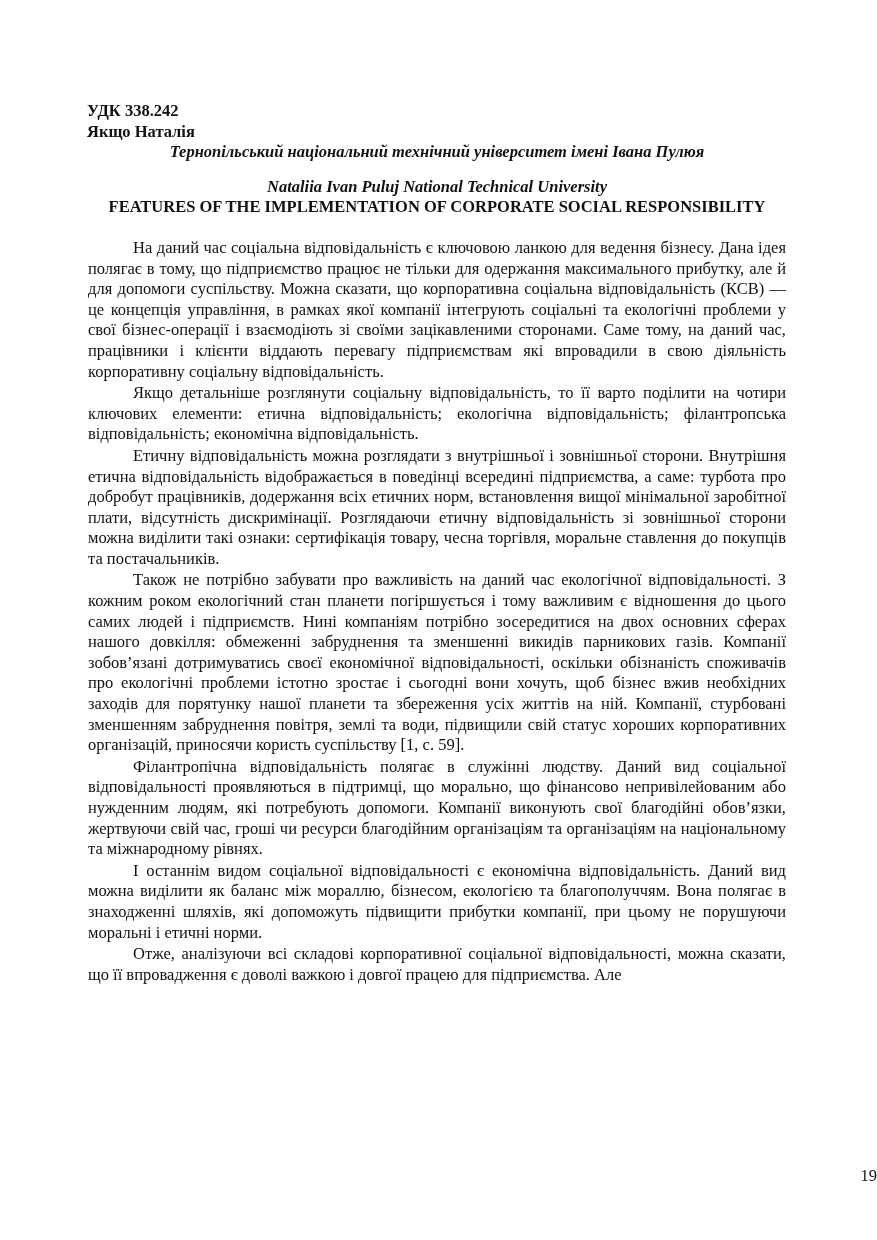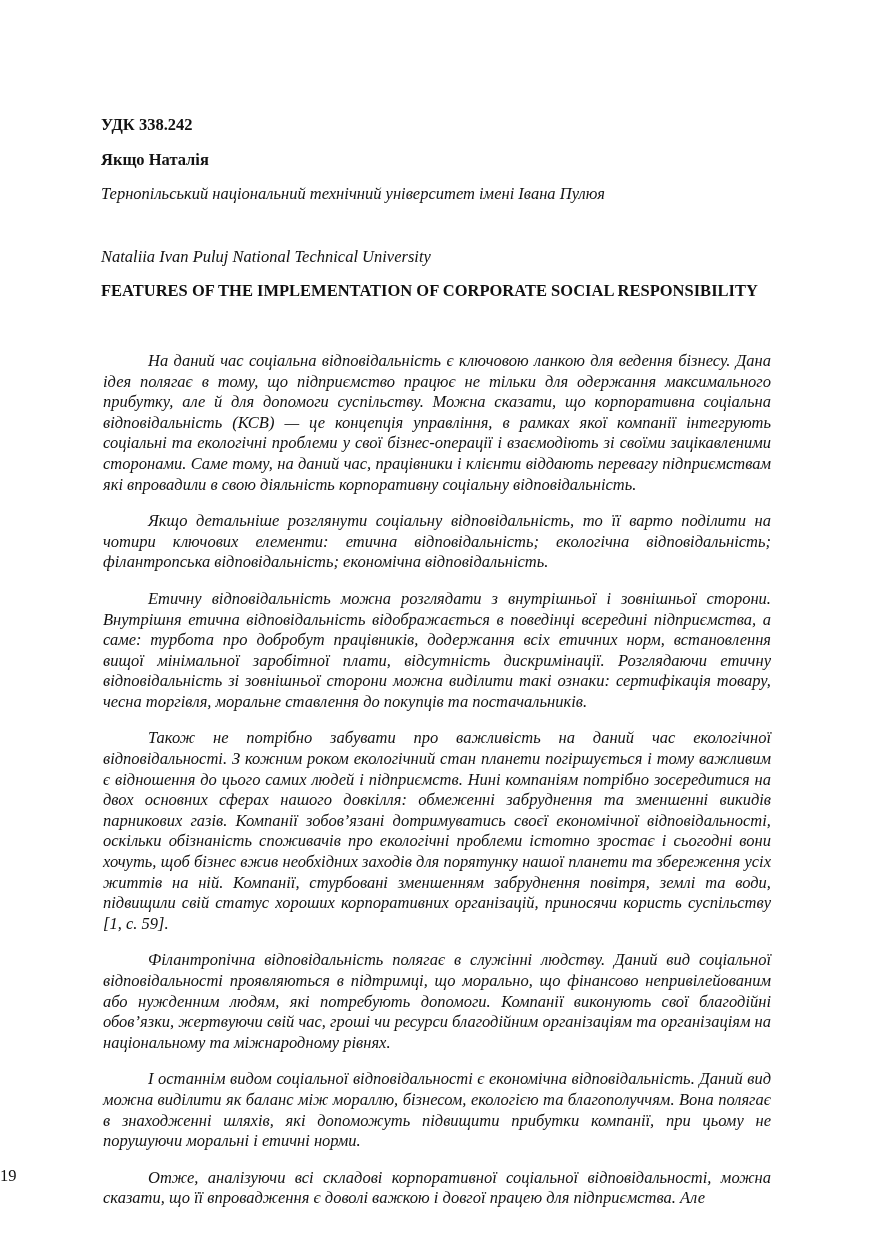--- a/index.html
+++ b/index.html
@@ -20,37 +20,36 @@
   .content {
     position: absolute;
     left: 87px;
     top: 101px;
     width: 700px;
     font-size: 16.5px;
     line-height: 20.6px;
   }
   .bold   { font-weight: bold; }
   .italic { font-style: italic; }
-  .center { text-align: left; }
-  .line   { margin: 14px; }
+  .center { text-align: center; font-weight: bold; }
+  .line   { margin: 0; }
   .gap-sm { height: 14px; }
   .gap-md { height: 19px; }
   .body-text p {
-    margin: 16px;
+    margin: 1px;
     text-align: justify;
     text-indent: 45px;
     hyphens: none;
-    font-style: italic;
   }
   .page-number {
     position: absolute;
     left: 0;
     right: 0;
     top: 1166px;
-    text-align: left;
+    text-align: right;
     font-size: 16.5px;
     line-height: 20.6px;
   }
 </style>
 </head>
 <body>
 
 <div class="page">
   <div class="content">
 

